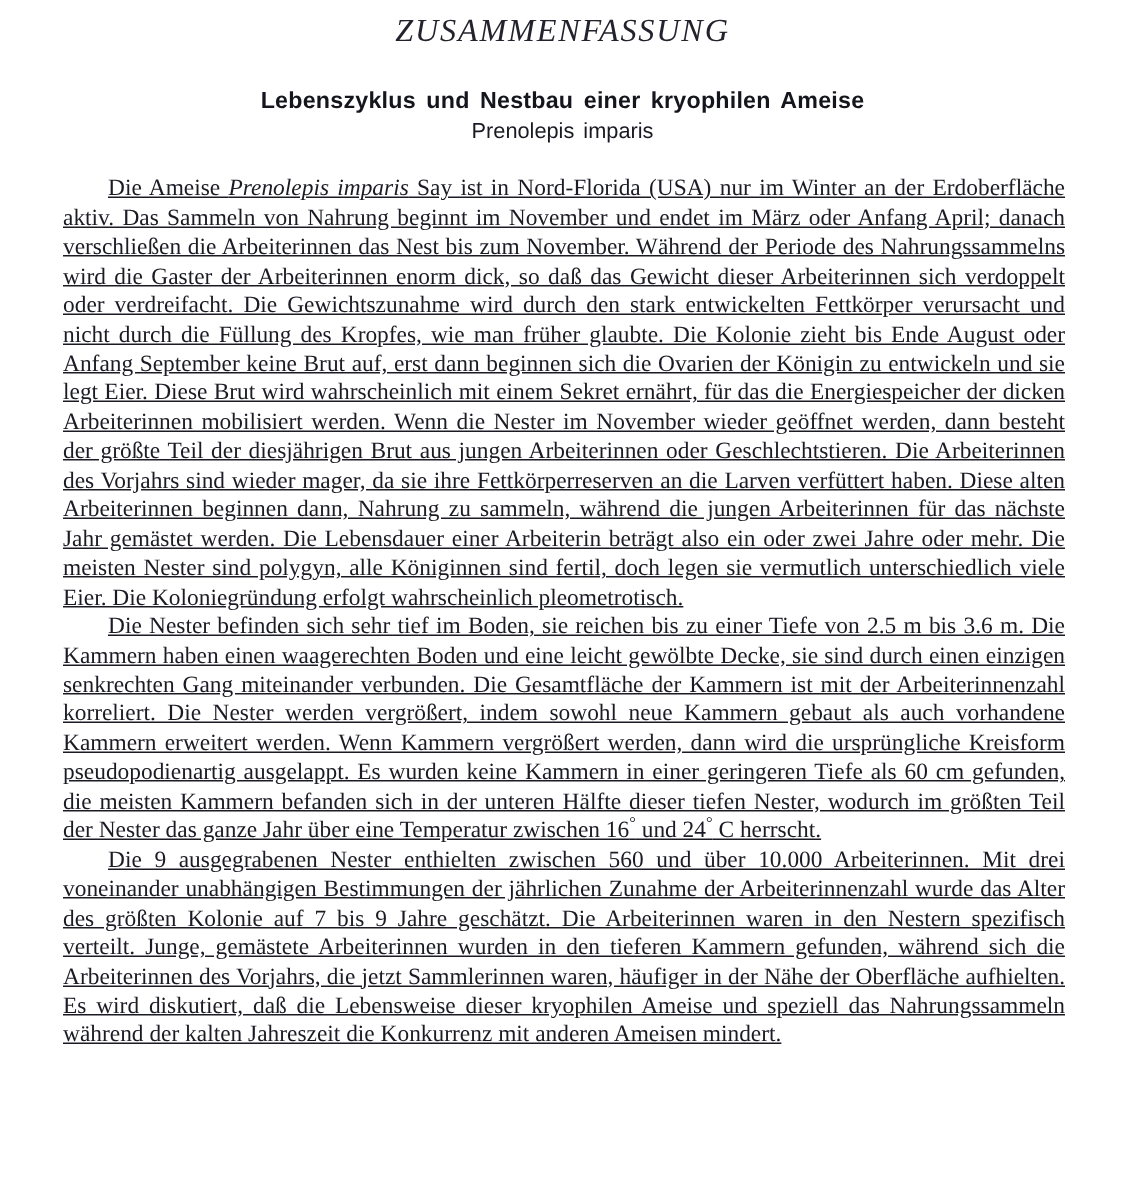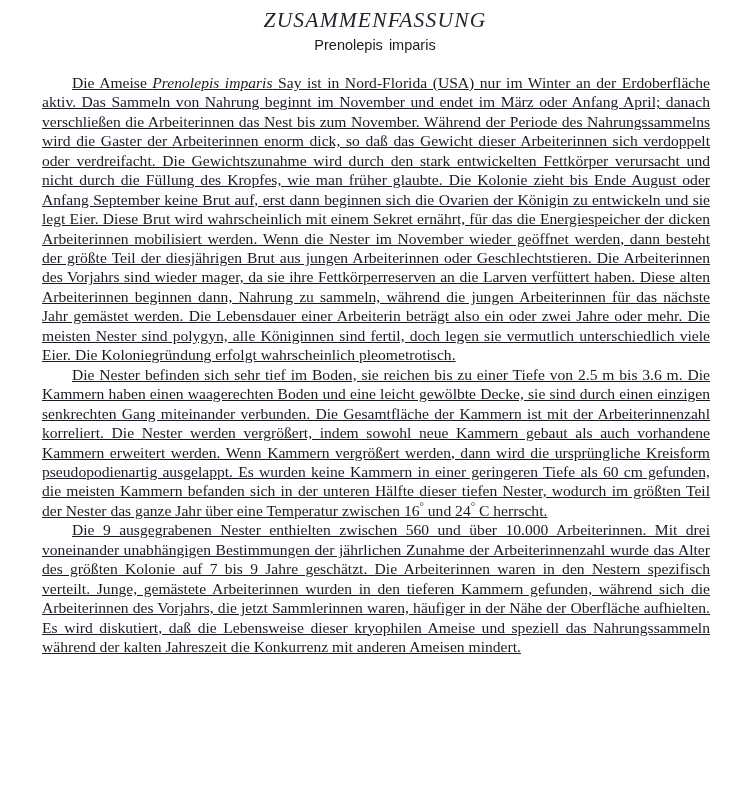--- a/index.html
+++ b/index.html
@@ -87,20 +87,21 @@
 
   .deg { font-size: 11px; vertical-align: super; line-height: 0; }
 </style>
 </head>
 <body>
 
 <div class="page">
 
   <h1 class="section-title">ZUSAMMENFASSUNG</h1>
 
+  <h2 class="article-title">Lebenszyklus und Nestbau einer kryophilen Ameise</h2>
 
   <h3 class="article-subtitle">Prenolepis imparis</h3>
 
   <div class="abstract-body">
 
     <p class="para"><span>Die Ameise </span><span class="sp-name">Prenolepis imparis</span><span> Say ist in Nord-Florida (USA) nur im Winter an der Erdoberfläche aktiv. Das Sammeln von Nahrung beginnt im November und endet im März oder Anfang April; danach verschließen die Arbeiterinnen das Nest bis zum November. Während der Periode des Nahrungssammelns wird die Gaster der Arbeiterinnen enorm dick, so daß das Gewicht dieser Arbeiterinnen sich verdoppelt oder verdreifacht. Die Gewichtszunahme wird durch den stark entwickelten Fettkörper verursacht und nicht durch die Füllung des Kropfes, wie man früher glaubte. Die Kolonie zieht bis Ende August oder Anfang September keine Brut auf, erst dann beginnen sich die Ovarien der Königin zu entwickeln und sie legt Eier. Diese Brut wird wahrscheinlich mit einem Sekret ernährt, für das die Energiespeicher der dicken Arbeiterinnen mobilisiert werden. Wenn die Nester im November wieder geöffnet werden, dann besteht der größte Teil der diesjährigen Brut aus jungen Arbeiterinnen oder Geschlechtstieren. Die Arbeiterinnen des Vorjahrs sind wieder mager, da sie ihre Fettkörperreserven an die Larven verfüttert haben. Diese alten Arbeiterinnen beginnen dann, Nahrung zu sammeln, während die jungen Arbeiterinnen für das nächste Jahr gemästet werden. Die Lebensdauer einer Arbeiterin beträgt also ein oder zwei Jahre oder mehr. Die meisten Nester sind polygyn, alle Königinnen sind fertil, doch legen sie vermutlich unterschiedlich viele Eier. Die Koloniegründung erfolgt wahrscheinlich pleometrotisch.</span></p>
 
     <p class="para"><span>Die Nester befinden sich sehr tief im Boden, sie reichen bis zu einer Tiefe von 2.5 m bis 3.6 m. Die Kammern haben einen waagerechten Boden und eine leicht gewölbte Decke, sie sind durch einen einzigen senkrechten Gang miteinander verbunden. Die Gesamtfläche der Kammern ist mit der Arbeiterinnenzahl korreliert. Die Nester werden vergrößert, indem sowohl neue Kammern gebaut als auch vorhandene Kammern erweitert werden. Wenn Kammern vergrößert werden, dann wird die ursprüngliche Kreisform pseudopodienartig ausgelappt. Es wurden keine Kammern in einer geringeren Tiefe als 60 cm gefunden, die meisten Kammern befanden sich in der unteren Hälfte dieser tiefen Nester, wodurch im größten Teil der Nester das ganze Jahr über eine Temperatur zwischen 16</span><span class="deg">°</span><span> und 24</span><span class="deg">°</span><span> C herrscht.</span></p>
 
     <p class="para">Die 9 ausgegrabenen Nester enthielten zwischen 560 und über 10.000 Arbeiterinnen. Mit drei voneinander unabhängigen Bestimmungen der jährlichen Zunahme der Arbeiterinnenzahl wurde das Alter des größten Kolonie auf 7 bis 9 Jahre geschätzt. Die Arbeiterinnen waren in den Nestern spezifisch verteilt. Junge, gemästete Arbeiterinnen wurden in den tieferen Kammern gefunden, während sich die Arbeiterinnen des Vorjahrs, die jetzt Sammlerinnen waren, häufiger in der Nähe der Oberfläche aufhielten. Es wird diskutiert, daß die Lebensweise dieser kryophilen Ameise und speziell das Nahrungssammeln während der kalten Jahreszeit die Konkurrenz mit anderen Ameisen mindert.</p>

